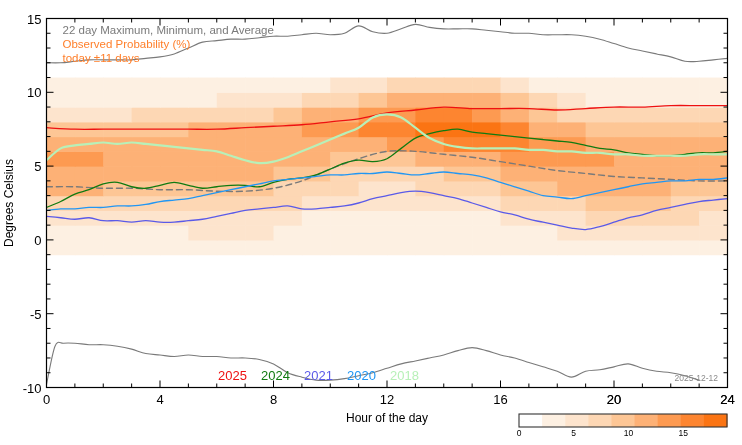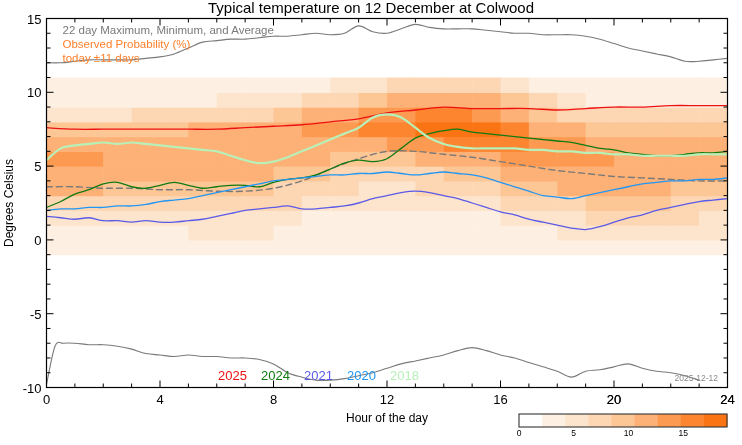--- a/index.html
+++ b/index.html
@@ -15,21 +15,20 @@
   .cb-top{font-size:13px;fill:#000;}
   .anno{font-size:11.5px;}
   .legend-txt{font-size:13px;font-weight:normal;}
   .stamp{font-size:8.5px;fill:#8a8a8a;}
 </style>
 </head>
 <body>
 
 <div id="root">
 
-  <div id="chart-title">Typical temperature on 12 December at Colwood</div>
 
   <svg id="plot" width="742" height="445">
       <g>
         <rect x="46.50" y="239.90" width="28.98" height="15.36" fill="#fdf0e2"></rect>
         <rect x="74.88" y="239.90" width="28.98" height="15.36" fill="#fdf0e2"></rect>
         <rect x="103.25" y="239.90" width="28.98" height="15.36" fill="#fdf0e2"></rect>
         <rect x="131.63" y="239.90" width="28.98" height="15.36" fill="#fdf0e2"></rect>
         <rect x="160.00" y="239.90" width="28.98" height="15.36" fill="#fdf0e2"></rect>
         <rect x="188.38" y="239.90" width="28.98" height="15.36" fill="#fdf0e2"></rect>
         <rect x="216.75" y="239.90" width="28.98" height="15.36" fill="#fdf0e2"></rect>

